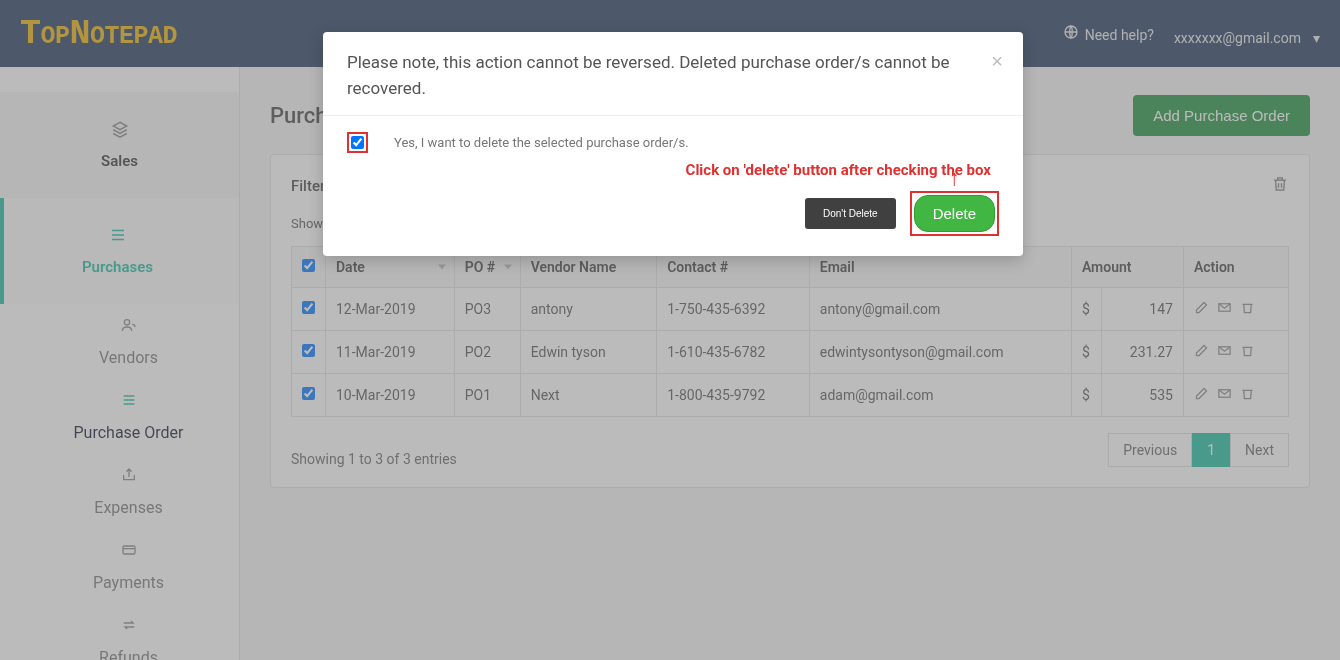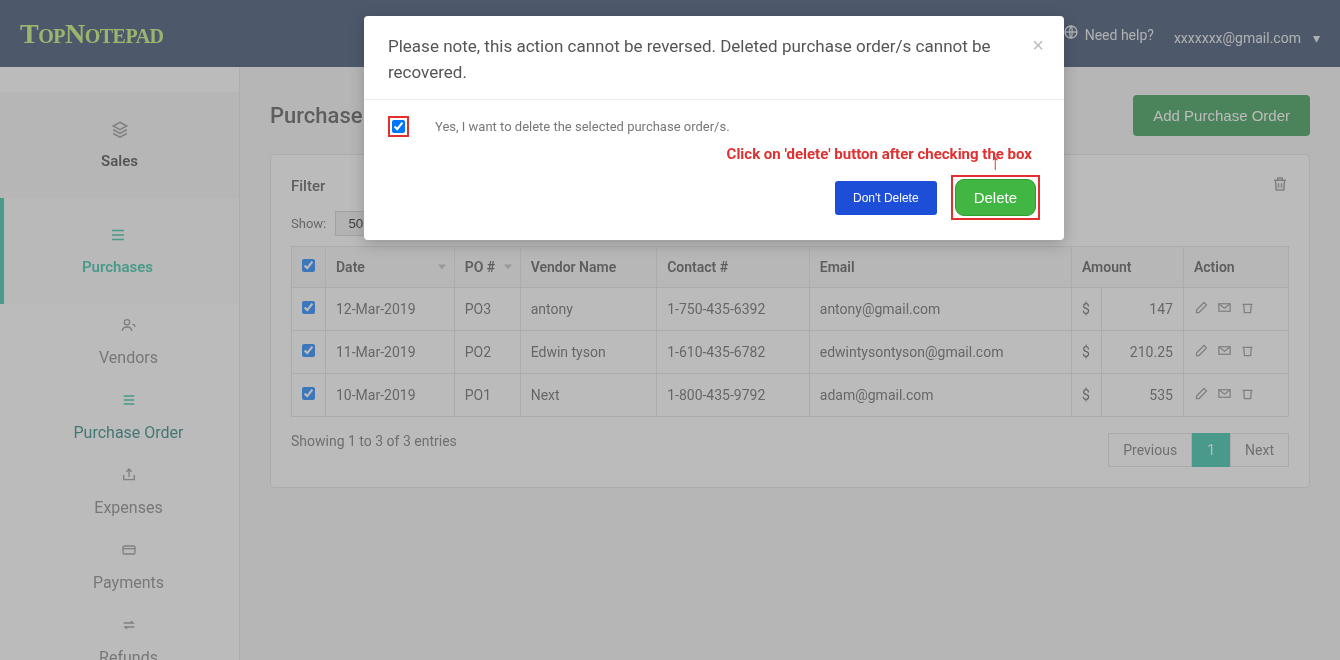--- a/index.html
+++ b/index.html
@@ -1,31 +1,31 @@
 <!DOCTYPE html>
 <html><head>
 <meta charset="utf-8">
 <style>
 * { box-sizing: border-box; margin: 0; padding: 0; }
 body { font-family: -apple-system, BlinkMacSystemFont, "Segoe UI", Roboto, sans-serif; background: #f0f0f0; width: 1340px; height: 660px; overflow: hidden; position: relative; }
 .topbar { background: #223a5e; height: 67px; display: flex; align-items: center; justify-content: space-between; padding: 0 20px; }
-.logo { color: #bef264; font-size: 28px; font-weight: bold; font-family: Liberation Serif, serif; letter-spacing: -0.5px; }
+.logo { color: #eab308; font-size: 35px; font-weight: bold; font-family: Liberation Mono, monospace; letter-spacing: -0.5px; }
 .logo .caps { font-variant: small-caps; }
 .topbar-right { display: flex; align-items: center; gap: 20px; color: #e8e8e8; font-size: 14px; }
 .helpbtn { display: flex; align-items: flex-end; gap: 6px; }
 .helpbtn svg { width: 16px; height: 16px; }
 .userbtn { display: flex; align-items: center; gap: 12px; margin-top: 8px; }
 
 .layout { display: flex; height: calc(100% - 67px); }
 .sidebar { width: 240px; background: #fff; border-right: 1px solid #e0e0e0; padding-top: 25px; }
 .side-item { display: flex; align-items: center; gap: 14px; padding: 12px 26px; color: #555; font-size: 15px; cursor: pointer; flex-direction: column; }
 .side-item.main { font-weight: 600; color: #333; }
 .side-item.sub { padding-left: 44px; font-size: 16px; color: #777; }
 .side-item.active-main { background: #fafafa; border-left: 4px solid #1abc9c; color: #1abc9c; padding-left: 22px; }
-.side-item.active-sub { color: #0f766e; }
+.side-item.active-sub { color: #0f172a; }
 .side-icon { width: 18px; height: 18px; display: inline-flex; align-items: center; justify-content: center; color: #888; }
 .side-item.active-main .side-icon, .side-item.active-sub .side-icon { color: #1abc9c; }
 
 .main { flex: 1; padding: 28px 30px; background: #f5f5f5; overflow: auto; }
 .page-hdr { display: flex; justify-content: space-between; align-items: center; margin-bottom: 18px; }
 .page-title { font-size: 22px; color: #444; font-weight: 500; }
 .add-btn { background: #1e8e3e; color: #fff; border: none; padding: 12px 20px; font-size: 15px; border-radius: 4px; cursor: pointer; }
 
 .card { background: #fff; border: 1px solid #e0e0e0; border-radius: 4px; padding: 20px; }
 .filter-row { display: flex; justify-content: space-between; align-items: center; margin-bottom: 14px; }
@@ -36,37 +36,37 @@
 
 table { width: 100%; border-collapse: collapse; font-size: 14px; }
 th, td { padding: 12px 10px; text-align: left; border: 1px solid #e0e0e0; color: #555; }
 th { background: #f7f7f7; font-weight: 600; color: #444; position: relative; }
 th.sortable::after { content: ""; position: absolute; right: 8px; top: 50%; transform: translateY(-50%); width: 0; height: 0; border-left: 4px solid transparent; border-right: 4px solid transparent; border-top: 5px solid #bbb; }
 td.amt-sym { text-align: left; width: 30px; }
 td.amt-val { text-align: right; }
 .row-actions { display: flex; gap: 8px; color: #888; }
 .row-actions span { cursor: pointer; }
 
-.table-footer { display: flex; justify-content: space-between; align-items: flex-start; margin-top: 16px; font-size: 14px; color: #666; }
+.table-footer { display: flex; justify-content: space-between; align-items: flex-end; margin-top: 16px; font-size: 14px; color: #666; }
 .pager { display: flex; }
 .pager-btn { padding: 8px 14px; border: 1px solid #ddd; background: #fff; color: #666; cursor: pointer; }
 .pager-btn.active { background: #1abc9c; color: #fff; border-color: #1abc9c; }
 
 
 .overlay { position: absolute; inset: 0; background: rgba(120,120,120,0.5); z-index: 10; }
-.modal { position: absolute; left: 323px; top: 16px; width: 700px; background: #fff; border-radius: 4px; z-index: 20; box-shadow: 0 4px 16px rgba(0,0,0,0.2); margin-left: 41px; }
+.modal { position: absolute; left: 323px; top: 32px; width: 700px; background: #fff; border-radius: 4px; z-index: 20; box-shadow: 0 4px 16px rgba(0,0,0,0.2); }
 .modal-hdr { padding: 18px 24px 14px; font-size: 17px; color: #555; line-height: 1.5; position: relative; border-bottom: 1px solid #eee; }
 .modal-close { position: absolute; top: 18px; right: 20px; font-size: 20px; color: #bbb; cursor: pointer; background: none; border: none; }
 .modal-body { padding: 16px 24px 8px; font-size: 13px; color: #777; display: flex; align-items: center; gap: 26px; }
 .modal-body .cb-wrap { border: 2px solid #e03030; padding: 2px; display: inline-flex; }
 .annotation { color: #e03030; font-weight: bold; font-size: 15px; padding: 0 32px 4px; text-align: right; }
 .modal-footer { padding: 8px 24px 20px; display: flex; justify-content: flex-end; gap: 14px; align-items: center; position: relative; }
-.btn-primary { background: #1d4ed8; color: #fff; border: none; padding: 10px 18px; font-size: 12px; border-radius: 3px; cursor: pointer; }
+.btn-primary { background: #404040; color: #fff; border: none; padding: 10px 18px; font-size: 10px; border-radius: 3px; cursor: pointer; }
 .btn-danger-wrap { border: 2px solid #e03030; padding: 2px; display: inline-flex; position: relative; }
-.btn-success { background: #42b642; color: #fff; border: 1px solid #2e9e2e; padding: 9px 18px; font-size: 15px; border-radius: 9px; cursor: pointer; }
+.btn-success { background: #42b642; color: #fff; border: 1px solid #2e9e2e; padding: 9px 18px; font-size: 15px; border-radius: 14px; cursor: pointer; }
 .arrow-up { position: absolute; top: -28px; left: 50%; transform: translateX(-50%); color: #e03030; font-size: 22px; font-weight: bold; }
 
 input[type=checkbox] { cursor: pointer; }
 </style>
 </head>
 <body>
 
 <div class="topbar">
   <div class="logo"><span class="caps">TopNotepad</span></div>
   <div class="topbar-right">
@@ -212,21 +212,21 @@
               </td>
           </tr>
           <tr>
             <td><input type="checkbox" checked="" style=""></td>
             <td>11-Mar-2019</td>
             <td>PO2</td>
             <td>Edwin tyson</td>
             <td>1-610-435-6782</td>
             <td>edwintysontyson@gmail.com</td>
             <td class="amt-sym">$</td>
-            <td class="amt-val">210.25</td>
+            <td class="amt-val">231.27</td>
             <td>
                 <div class="row-actions">
               <span><svg width="15" height="15" viewBox="0 0 24 24" fill="none" stroke="currentColor" stroke-width="2">
                       <path d="M4 20h4L20 8l-4-4L4 16v4z"></path>
                     </svg></span>
               <span><svg width="15" height="15" viewBox="0 0 24 24" fill="none" stroke="currentColor" stroke-width="2">
                       <rect x="3" y="6" width="18" height="12"></rect>
                       <path d="M3 6l9 7 9-7"></path>
                     </svg></span>
               <span><svg width="15" height="15" viewBox="0 0 24 24" fill="none" stroke="currentColor" stroke-width="2">

